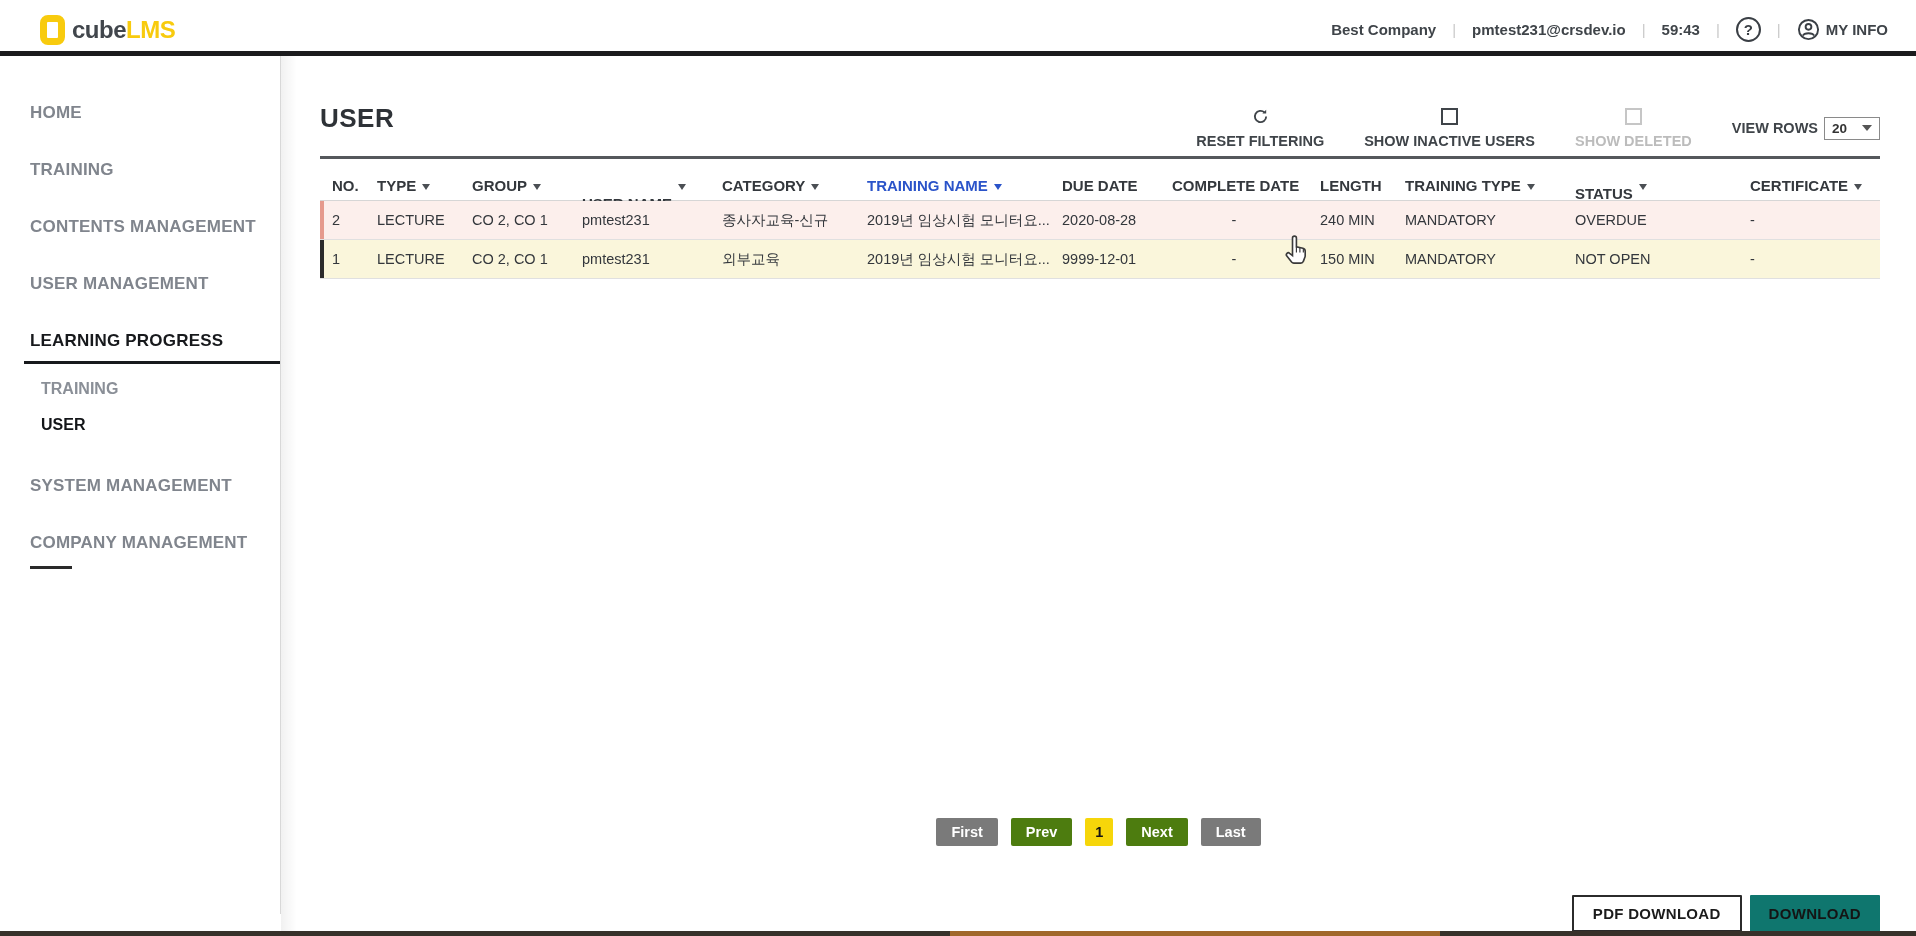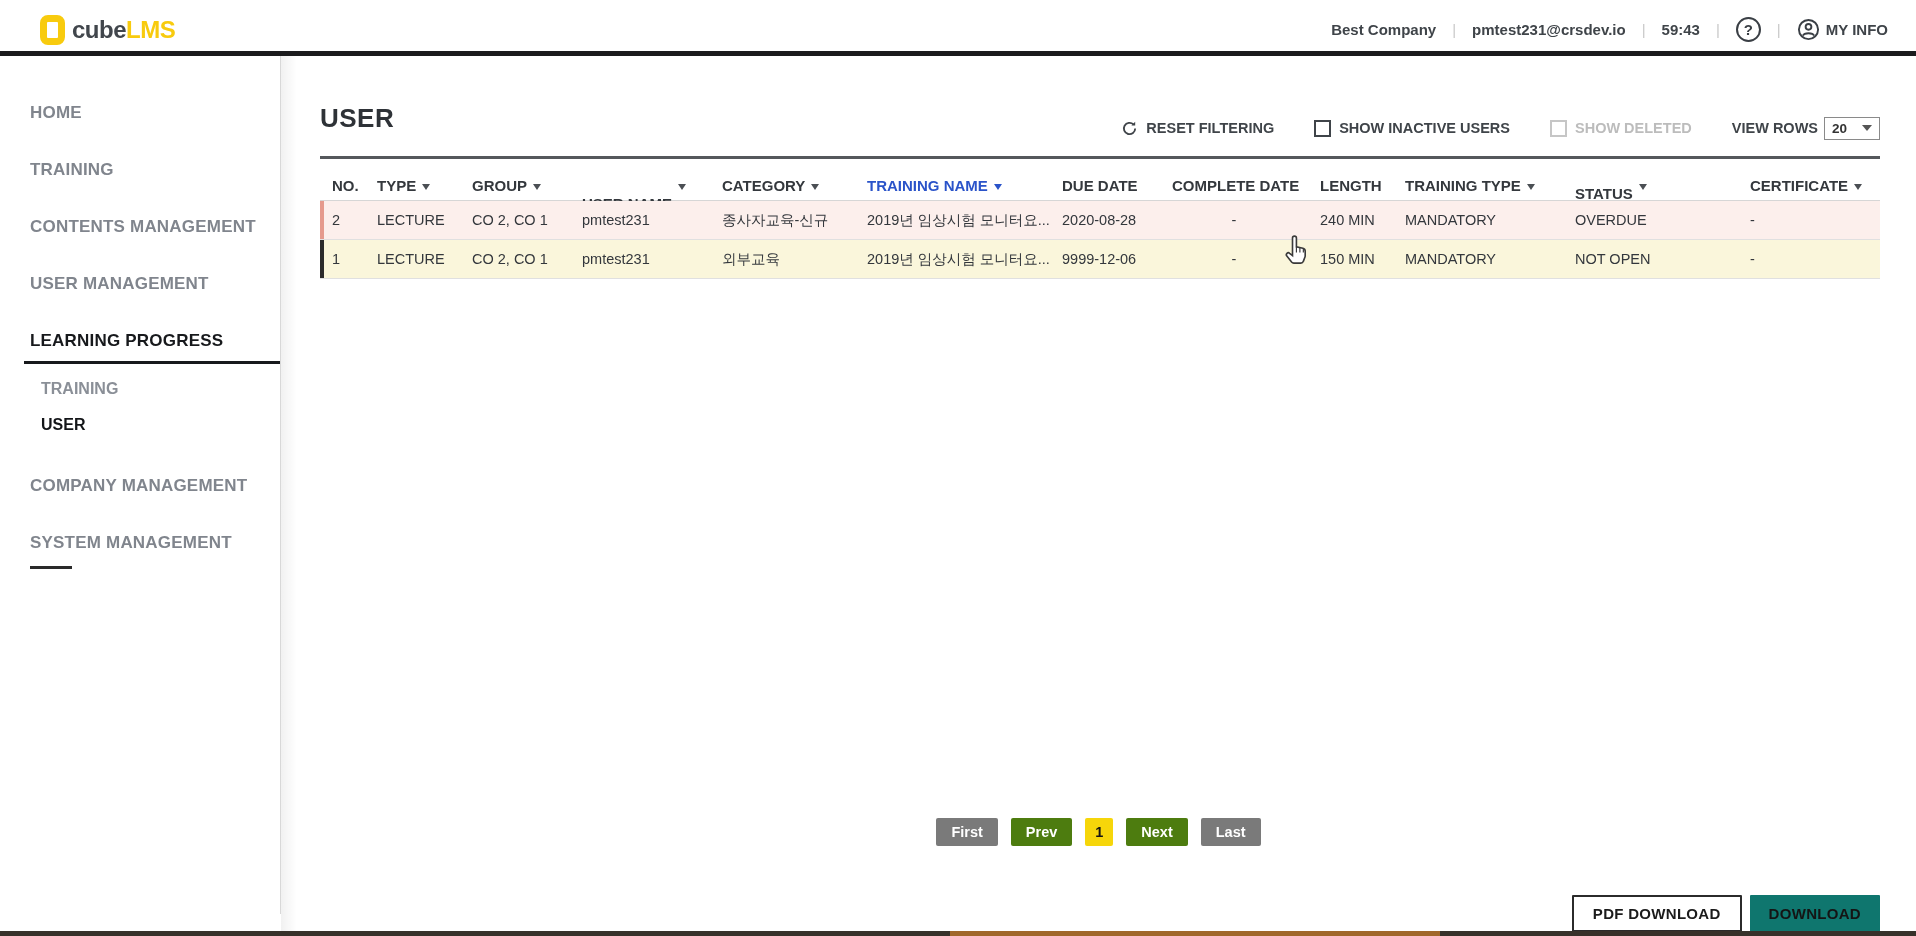--- a/index.html
+++ b/index.html
@@ -64,21 +64,21 @@
     position:absolute; top:30px; left:39px;
     font-size:26px; font-weight:800; color:#2e3237; letter-spacing:0.5px;
   }
 
   
   .toolbar {
     position:absolute; top:58px; right:36px; height:28px;
     display:flex; align-items:center; gap:40px;
     font-size:14.5px; font-weight:700; color:#3f4449; white-space:nowrap;
   }
-  .tool { display:flex; align-items:center; gap:8px; cursor:pointer; }
+  .tool { display:flex; align-items:center; gap:8px; cursor:pointer;flex-direction:column; }
   .checkbox { width:17px; height:17px; border:2px solid #3f4449; background:#fff; flex:none; }
   .tool.disabled { color:#bcbcbc; }
   .tool.disabled .checkbox { border-color:#c6c6c6; }
   .viewrows { display:flex; align-items:center; gap:6px; cursor:default; }
   .viewrows-select {
     width:56px; height:23px; border:1px solid #8a8a8a; background:#fff;
     display:flex; align-items:center; justify-content:space-between;
     padding:0 7px; font-size:13.5px; font-weight:700; color:#333; cursor:pointer;
   }
   .caret-down { width:0; height:0; border-left:5px solid transparent; border-right:5px solid transparent; border-top:6px solid #555; }
@@ -178,22 +178,22 @@
     <div class="nav-item">HOME</div>
     <div class="nav-item">TRAINING</div>
     <div class="nav-item">CONTENTS MANAGEMENT</div>
     <div class="nav-item">USER MANAGEMENT</div>
     <div class="nav-item active">LEARNING PROGRESS</div>
     <div class="nav-sub">
       <div class="nav-subitem">TRAINING</div>
       <div class="nav-subitem active">USER</div>
     </div>
     <div class="nav-group-gap"></div>
+    <div class="nav-item">SYSTEM MANAGEMENT</div>
     <div class="nav-item">COMPANY MANAGEMENT</div>
-    <div class="nav-item">SYSTEM MANAGEMENT</div>
   </nav>
 
 <div class="main">
   <h1 class="page-title">USER</h1>
 
   <div class="toolbar">
     <span class="tool">
       <svg width="17" height="17" viewBox="0 0 24 24">
         <path d="M20 12a8 8 0 1 1-2.4-5.7" fill="none" stroke="#3f4449" stroke-width="2.6"></path>
         <path d="M20 2.5v5.3h-5.3z" fill="#3f4449"></path>
@@ -279,21 +279,21 @@
           <div class="td">OVERDUE</div>
           <div class="td">-</div>
         </div>
         <div class="row notopen">
           <div class="td">1</div>
           <div class="td">LECTURE</div>
           <div class="td">CO 2, CO 1</div>
           <div class="td">pmtest231</div>
           <div class="td">외부교육</div>
           <div class="td">2019년 임상시험 모니터요...</div>
-          <div class="td">9999-12-06</div>
+          <div class="td">9999-12-01</div>
           <div class="td center">-</div>
           <div class="td">150 MIN</div>
           <div class="td">MANDATORY</div>
           <div class="td">NOT OPEN</div>
           <div class="td">-</div>
         </div>
       </div>
   </div>
 
   <div class="pagination">

